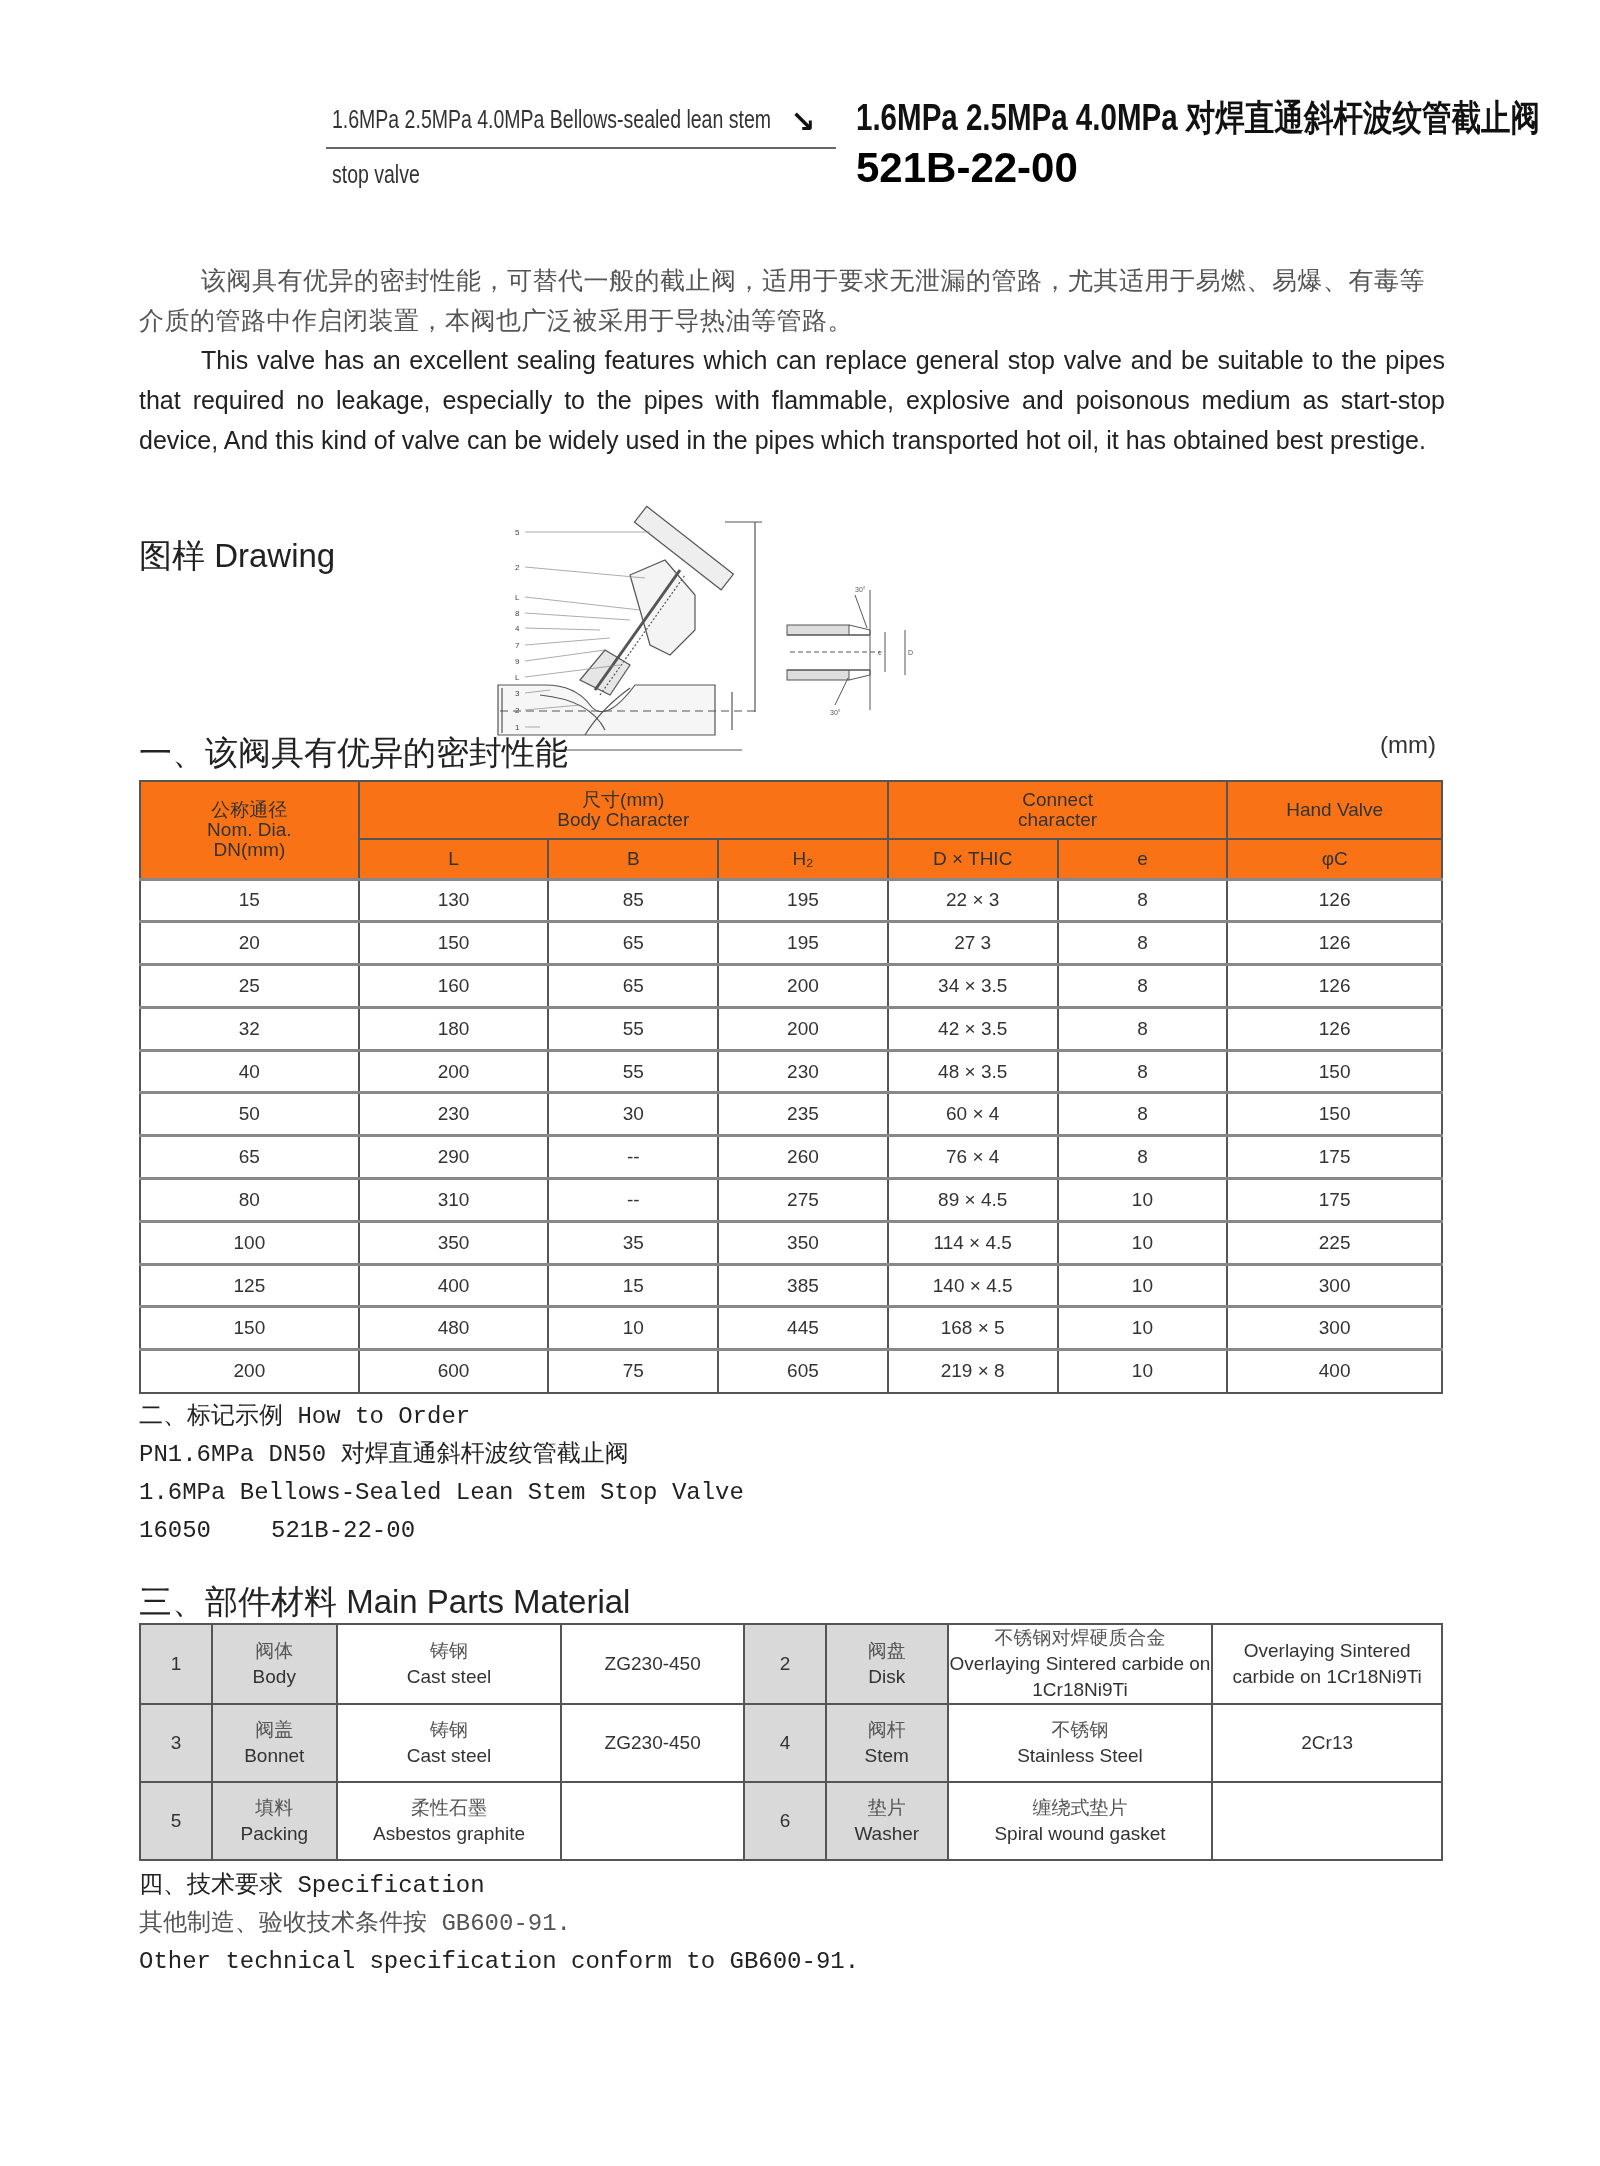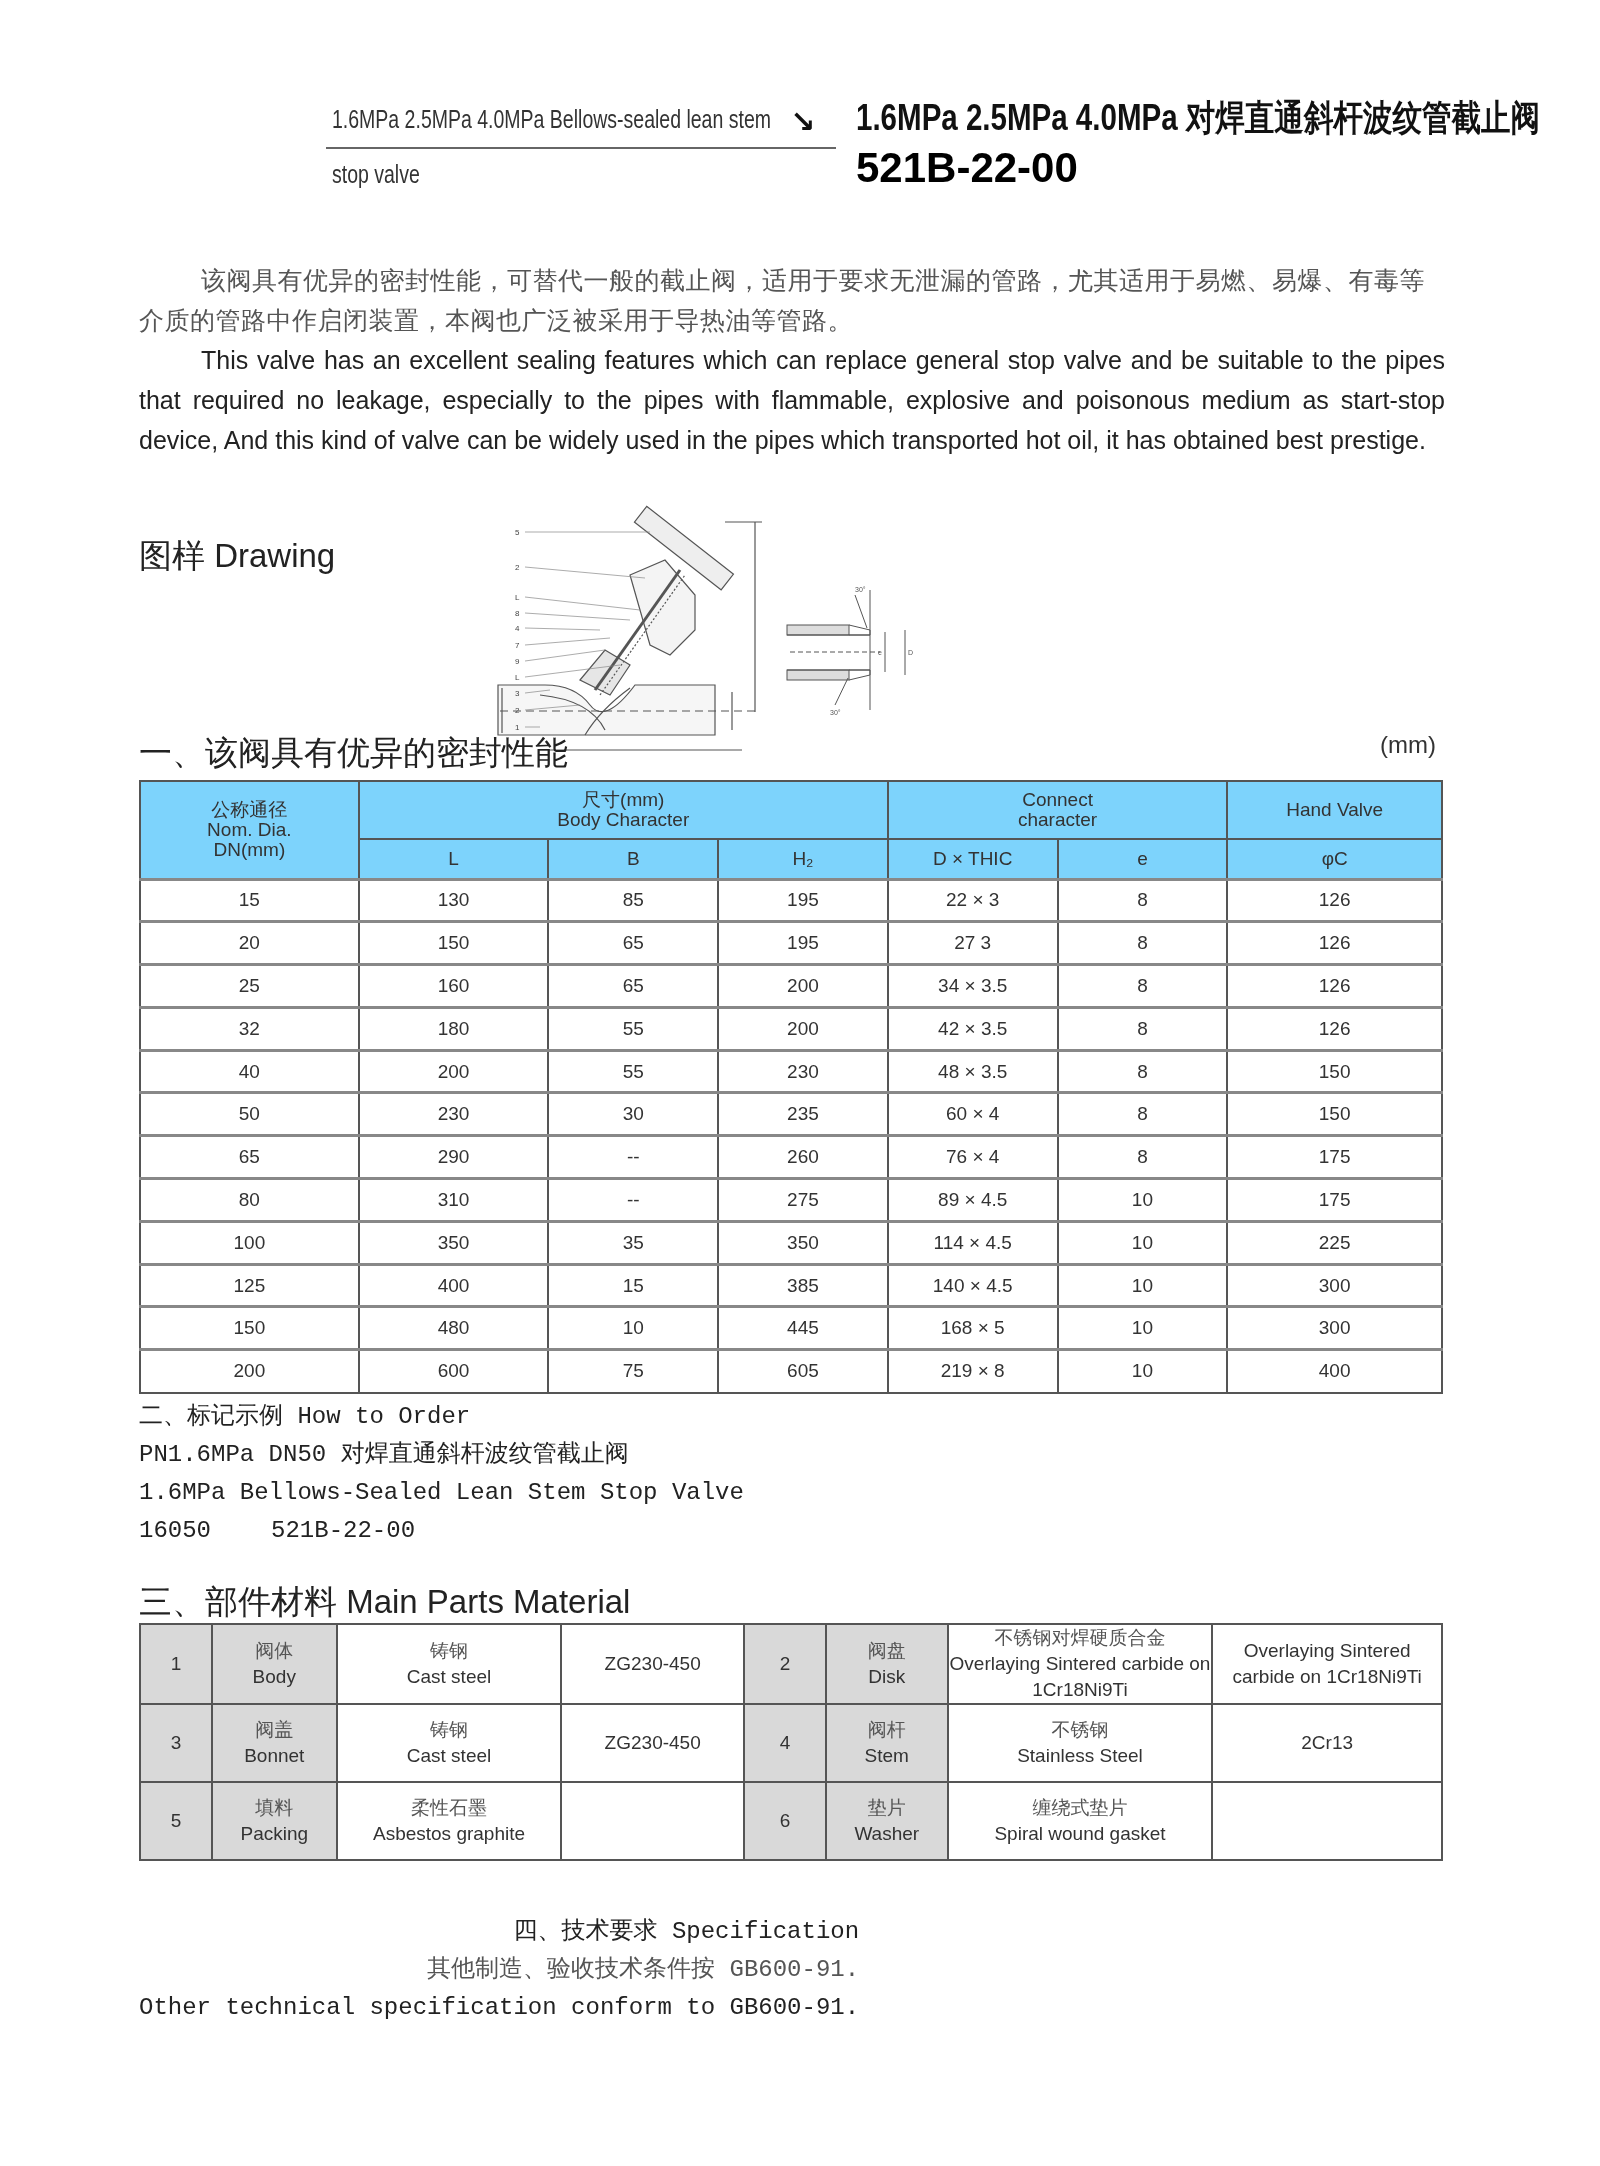--- a/index.html
+++ b/index.html
@@ -12,21 +12,21 @@
   .hdr-right1 { left:856px; top:94px; font-size:36px; font-weight:bold; color:#111; transform:scaleX(0.82); transform-origin:left center; white-space:nowrap; }
   .hdr-right2 { left:856px; top:144px; font-size:42px; font-weight:bold; color:#000; white-space:nowrap; }
   .para { left:139px; width:1306px; font-size:25px; line-height:40px; color:#333; }
   .para .cn { text-indent:62px; color:#555; letter-spacing:0.5px; }
   .para .en { text-indent:62px; text-align:justify; color:#222; }
   .sec { font-size:33px; color:#222; white-space:nowrap; }
   .mm { left:1380px; top:731px; font-size:24px; color:#333; }
   table { border-collapse:collapse; position:absolute; }
   .t1 { left:139px; top:780px; width:1304px; font-size:19px; color:#333; }
   .t1 th, .t1 td { border:2px solid #555; text-align:center; vertical-align:middle; font-weight:normal; }
-  .t1 th { background:#7dd3fc; line-height:20px; }
+  .t1 th { background:#f97316; line-height:20px; }
   .t1 td { height:42.8px; background:#fff; border-top:3px solid #888; }
   .t2 { left:139px; top:1623px; width:1304px; font-size:19px; color:#333; }
   .t2 td { border:2px solid #555; text-align:center; vertical-align:middle; line-height:26px; height:78px; }
   .t2 td.g { background:#d9d9d9; }
   .t2 .cnt { color:#555; }
   .lines div { font-size:24px; line-height:38px; color:#222; white-space:nowrap;font-family:Liberation Mono, monospace; }
   .lines .grey { color:#555; }
   .drawing { left:480px; top:500px; width:300px; height:270px; }
   .detail { left:770px; top:570px; width:170px; height:160px; }
 </style>
@@ -355,17 +355,17 @@
         </td>
         <td>
           <div class="cnt">缠绕式垫片</div>
           <div>Spiral wound gasket</div>
         </td>
         <td></td>
       </tr>
     </tbody>
 </table>
 
-<div class="abs lines" style="left:139px; top:1913px;text-align:right;">
+<div class="abs lines" style="left:139px; top:1867px;">
   <div>四、技术要求 Specification</div>
   <div class="grey">其他制造、验收技术条件按 GB600-91.</div>
   <div>Other technical specification conform to GB600-91.</div>
 </div>
 
 </body></html>

